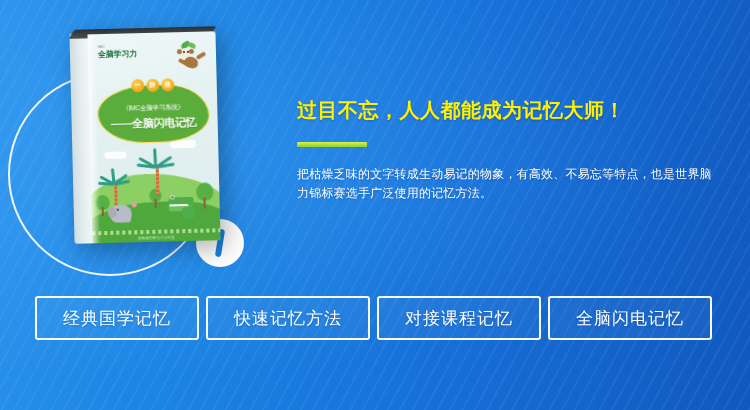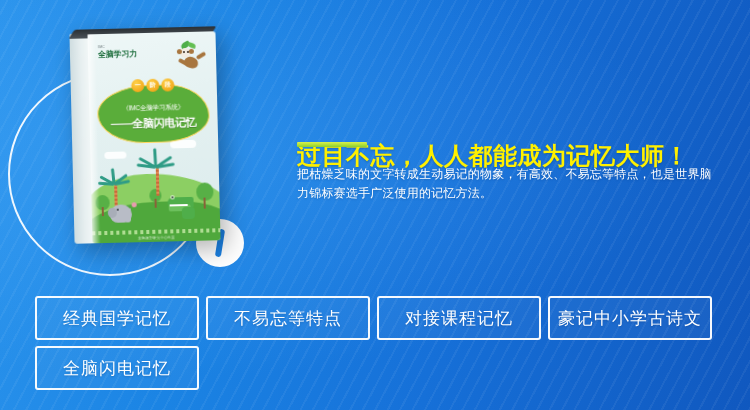--- a/index.html
+++ b/index.html
@@ -294,28 +294,27 @@
     color: #fff000;
     letter-spacing: 1px;
     line-height: 1;
     text-shadow: 0 2px 3px rgba(0,40,90,0.35);
     white-space: nowrap;
   }
   .subhead {
     position: absolute;
     left: 1px;
     top: 100px;
-    font-size: 24px;
+    font-size: 20px;
     font-weight: bold;
     color: #fff000;
     letter-spacing: .5px;
     line-height: 1;
     text-shadow: 0 1px 2px rgba(0,40,90,0.30);
     white-space: nowrap;
-    margin-top: 44px;
   }
   .divider {
     position: absolute;
     left: 1px;
     top: 142px;
     width: 70px;
     height: 5px;
     background: linear-gradient(180deg,#d9f24a 0%, #8ed12c 100%);
     border-radius: 1px;
   }
@@ -466,18 +465,17 @@
   </div>
 
   <div class="copy">
     <div class="subhead">过目不忘，人人都能成为记忆大师！</div>
     <div class="divider"></div>
     <div class="desc">把枯燥乏味的文字转成生动易记的物象，有高效、不易忘等特点，也是世界脑力锦标赛选手广泛使用的记忆方法。</div>
   </div>
 
   <div class="tags">
     <div class="tag">经典国学记忆</div>
-    <div class="tag">不易忘等特点</div>
+    <div class="tag">快速记忆方法</div>
     <div class="tag">对接课程记忆</div>
-    <div class="tag">豪记中小学古诗文</div>
     <div class="tag">全脑闪电记忆</div>
   </div>
 </div>
 
 </body></html>

